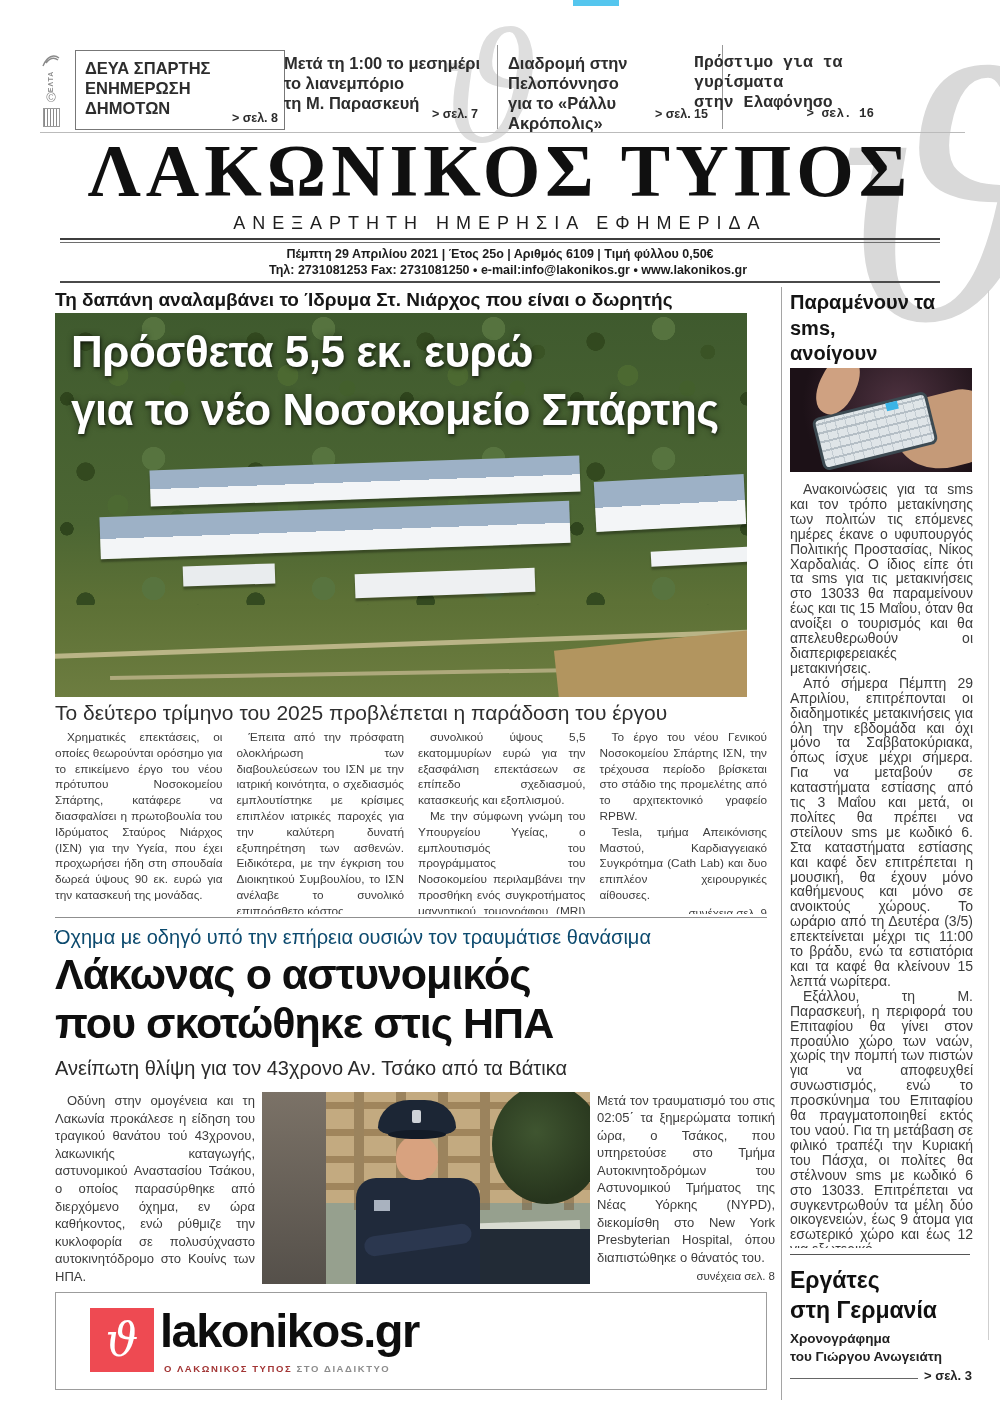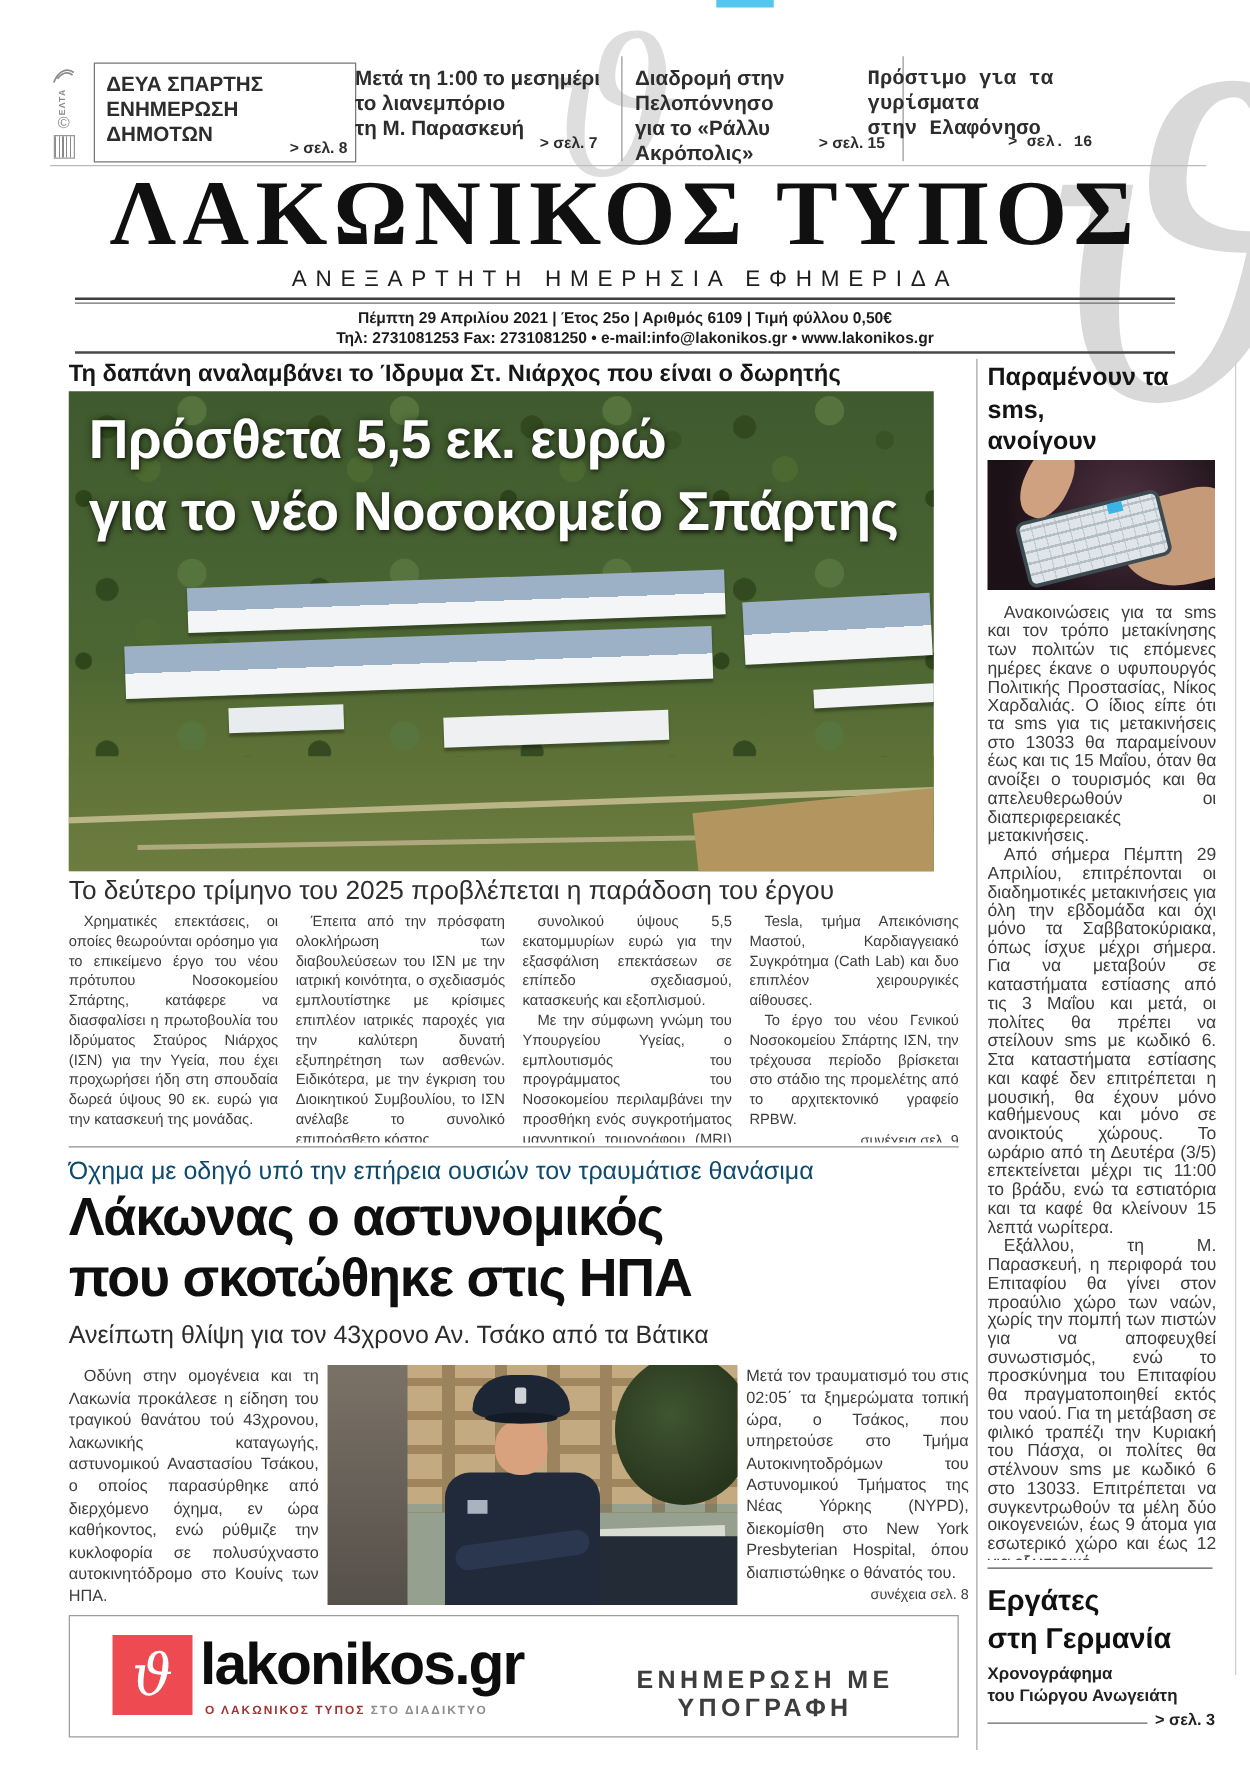--- a/index.html
+++ b/index.html
@@ -252,22 +252,22 @@
       <p>Χρηματικές επεκτάσεις, οι οποίες θεωρούνται ορόσημο για το επικείμενο έργο του νέου πρότυπου Νοσοκομείου Σπάρτης, κατάφερε να διασφαλίσει η πρωτοβουλία του Ιδρύματος Σταύρος Νιάρχος (ΙΣΝ) για την Υγεία, που έχει προχωρήσει ήδη στη σπουδαία δωρεά ύψους 90 εκ. ευρώ για την κατασκευή της μονάδας.</p>
     </div>
     <div class="col">
       <p>Έπειτα από την πρόσφατη ολοκλήρωση των διαβουλεύσεων του ΙΣΝ με την ιατρική κοινότητα, ο σχεδιασμός εμπλουτίστηκε με κρίσιμες επιπλέον ιατρικές παροχές για την καλύτερη δυνατή εξυπηρέτηση των ασθενών. Ειδικότερα, με την έγκριση του Διοικητικού Συμβουλίου, το ΙΣΝ ανέλαβε το συνολικό επιπρόσθετο κόστος</p>
     </div>
     <div class="col">
       <p>συνολικού ύψους 5,5 εκατομμυρίων ευρώ για την εξασφάλιση επεκτάσεων σε επίπεδο σχεδιασμού, κατασκευής και εξοπλισμού.</p>
       <p>Με την σύμφωνη γνώμη του Υπουργείου Υγείας, ο εμπλουτισμός του προγράμματος του Νοσοκομείου περιλαμβάνει την προσθήκη ενός συγκροτήματος μαγνητικού τομογράφου (MRI) 3</p>
     </div>
     <div class="col">
+      <p>Το έργο του νέου Γενικού Νοσοκομείου Σπάρτης ΙΣΝ, την τρέχουσα περίοδο βρίσκεται στο στάδιο της προμελέτης από το αρχιτεκτονικό γραφείο RPBW.</p>
       <p>Tesla, τμήμα Απεικόνισης Μαστού, Καρδιαγγειακό Συγκρότημα (Cath Lab) και δυο επιπλέον χειρουργικές αίθουσες.</p>
-      <p>Το έργο του νέου Γενικού Νοσοκομείου Σπάρτης ΙΣΝ, την τρέχουσα περίοδο βρίσκεται στο στάδιο της προμελέτης από το αρχιτεκτονικό γραφείο RPBW.</p>
       <span class="continued">συνέχεια σελ. 9</span>
     </div>
   </div>
   <div class="a1-rule"></div>
 
   <div class="a2-kicker">Όχημα με οδηγό υπό την επήρεια ουσιών τον τραυμάτισε θανάσιμα</div>
   <div class="a2-headline preline">Λάκωνας ο αστυνομικός
 που σκοτώθηκε στις ΗΠΑ</div>
   <div class="a2-subhead">Ανείπωτη θλίψη για τον 43χρονο Αν. Τσάκο από τα Βάτικα</div>
   <div class="a2-colL">
@@ -293,21 +293,20 @@
   </div>
 
   <div class="fbanner">
     <div class="fb-logo-box" id="fb-logo-box" style="background: rgb(238, 74, 82);">
       <span class="fb-glyph">ϑ</span>
     </div>
     <div class="fb-title">lakonikos.gr</div>
     <div class="fb-caption">
       <span class="fb-cap-a">Ο ΛΑΚΩΝΙΚΟΣ ΤΥΠΟΣ </span><span class="fb-cap-b">ΣΤΟ ΔΙΑΔΙΚΤΥΟ</span>
     </div>
-    <div class="fb-slogan">ΕΝΗΜΕΡΩΣΗ ΜΕ ΥΠΟΓΡΑΦΗ</div>
   </div>
 
   <div class="sb-headline preline">Παραμένουν τα sms,
 ανοίγουν
 οι διαδημοτικές</div>
   <div class="photo3">
     <div class="ph-hand"></div>
     <div class="ph-phone"></div>
     <div class="ph-key"></div>
     <div class="ph-thumb"></div>

